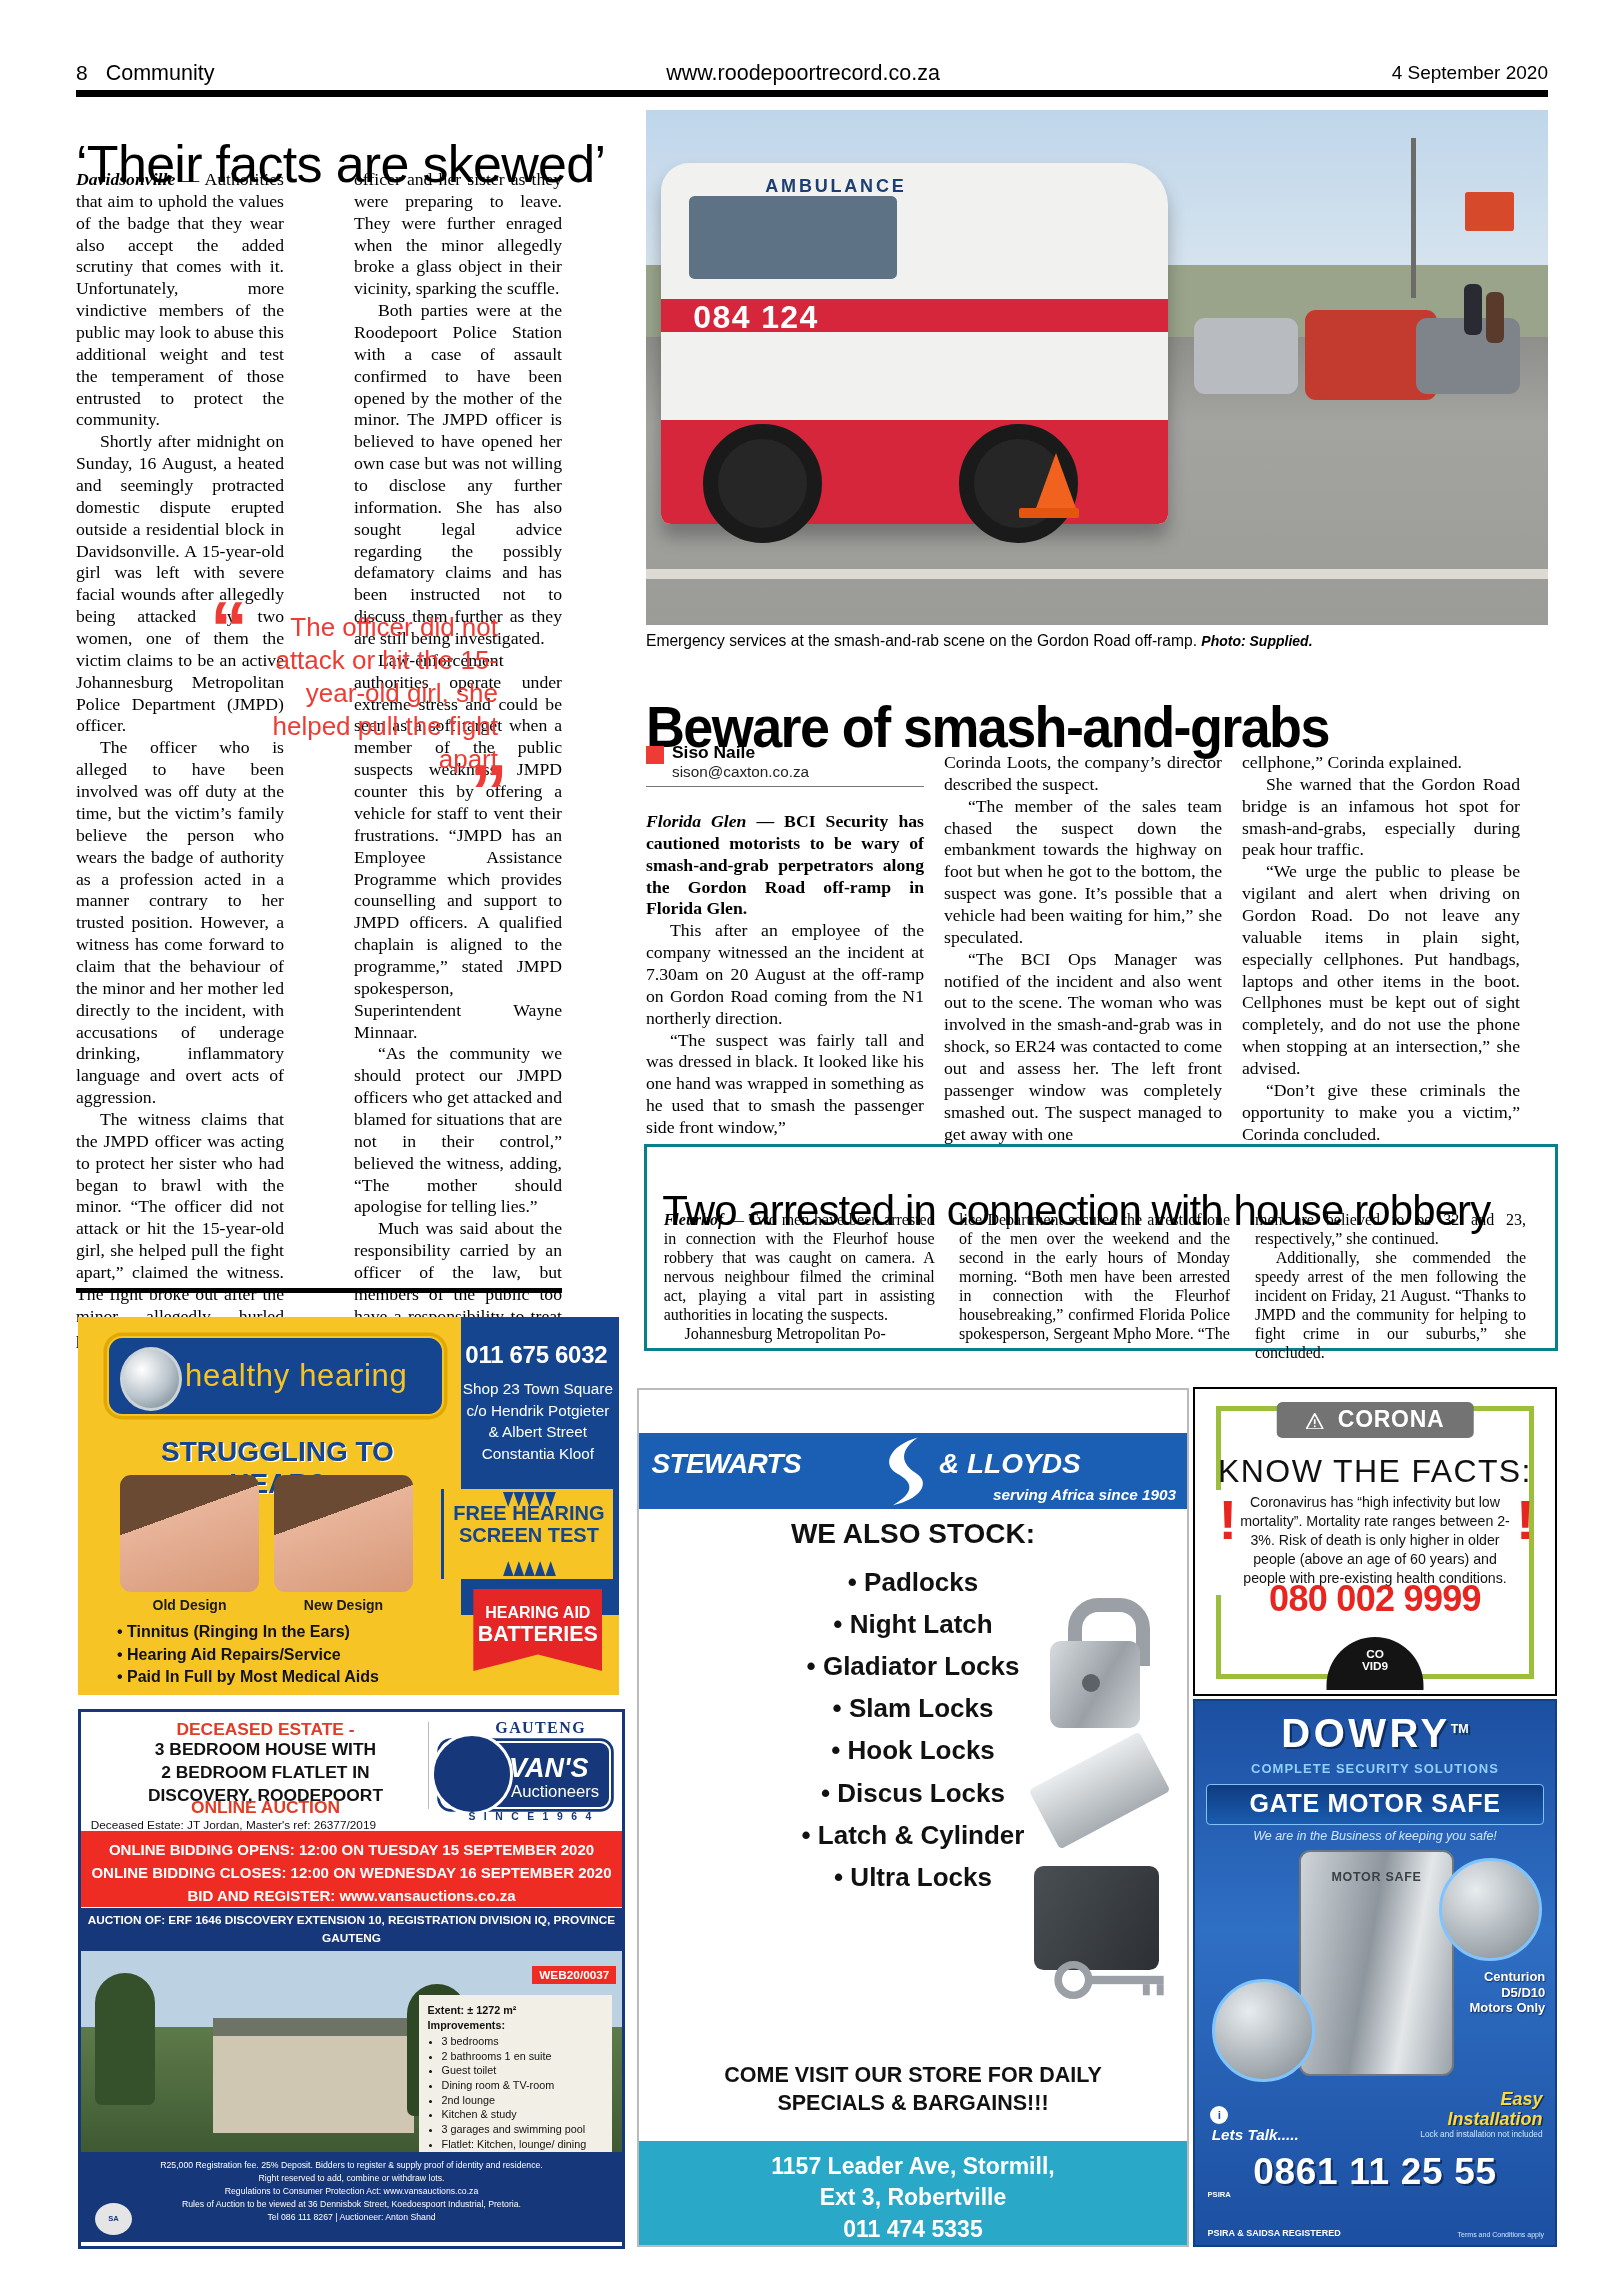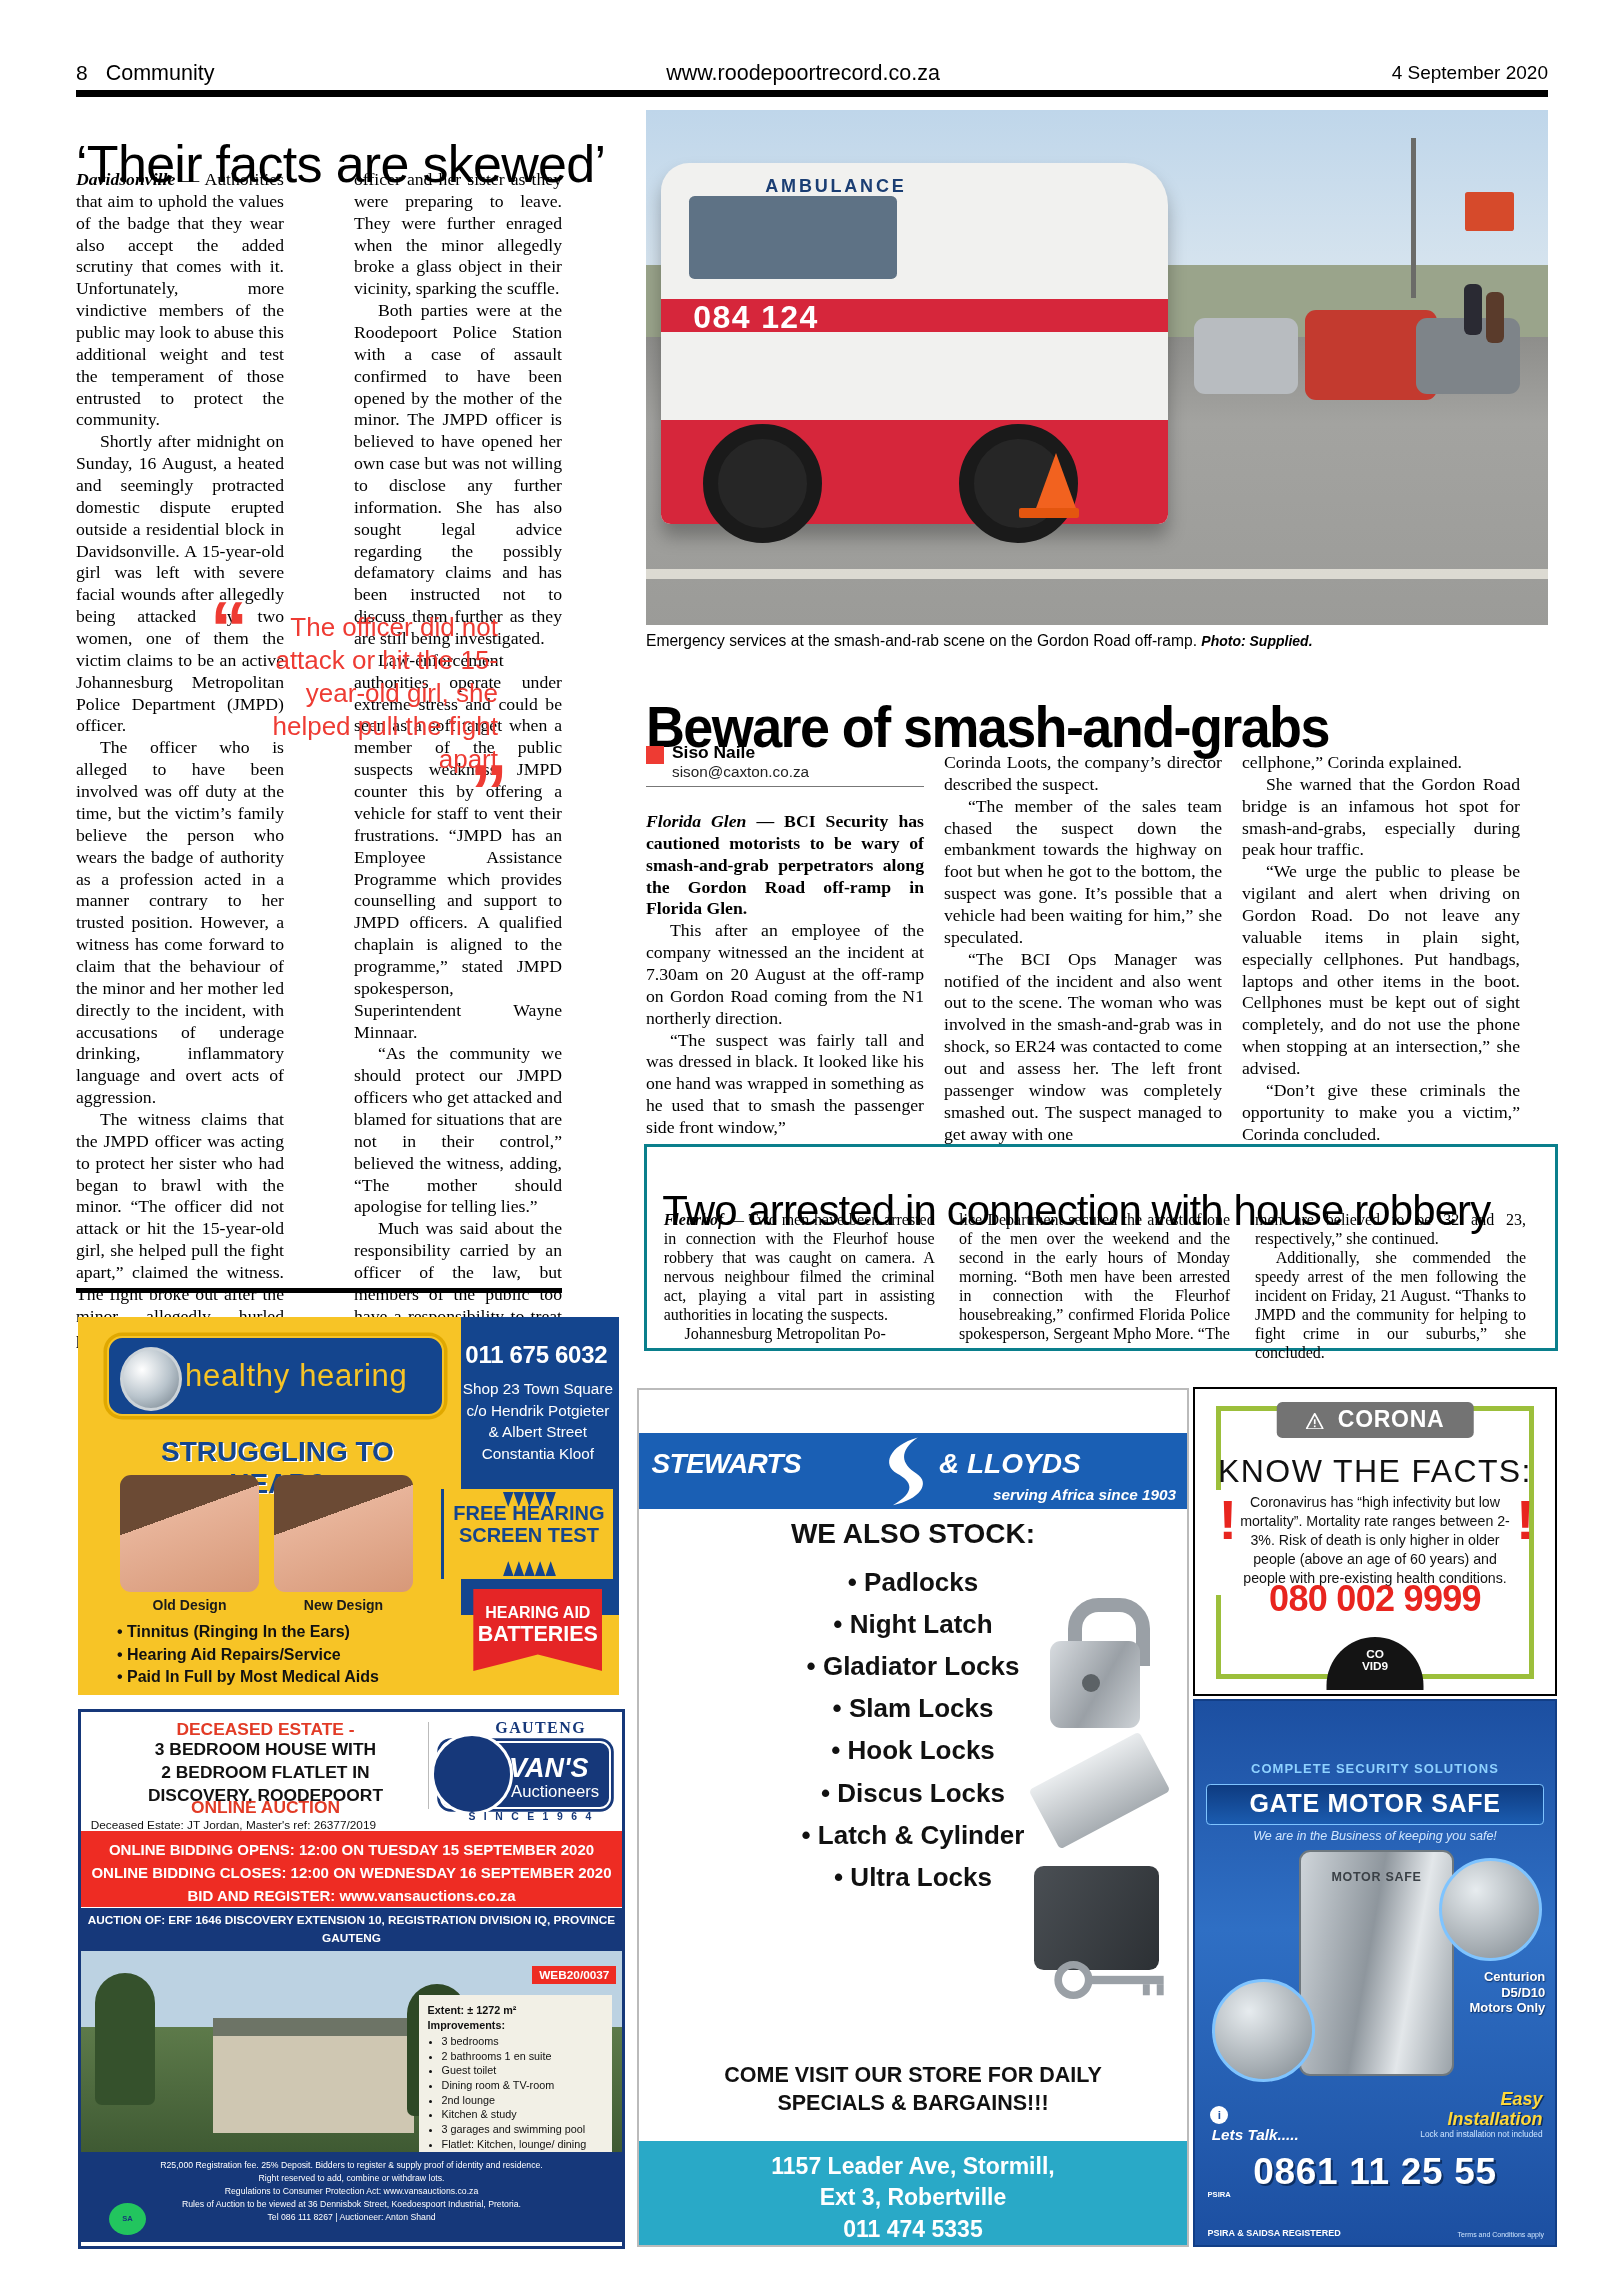--- a/index.html
+++ b/index.html
@@ -141,21 +141,21 @@
   .van-house{position:absolute;left:132px;top:67px;width:201px;height:97px;background:#cfc7b2;border-top:18px solid #6d7466;}
   .van-tree{position:absolute;width:60px;height:132px;background:#35512c;border-radius:30.5px 30.5px 7px 7px;}
   .van-tree.t1{left:14px;top:22px;}
   .van-tree.t2{left:326px;top:33px;background:#2e4826;}
   .van-web{position:absolute;right:5.6px;top:15.3px;background:#ee2c23;color:#fff;font-family:"Liberation Sans",sans-serif;font-weight:bold;font-size:11.8px;padding:2.1px 7px;}
   .van-spec{position:absolute;right:9.7px;top:44px;width:193px;background:#f2f0e6;padding:8.3px 8.3px 9.7px 8.3px;box-sizing:border-box;font-family:"Liberation Sans",sans-serif;font-size:10.8px;color:#111;line-height:1.36;}
   .van-spec b{display:inline;}
   .van-spec ul{margin:1.4px 0 0 0;padding-left:14px;}
   .van-foot{position:absolute;left:0;top:440px;width:100%;height:90px;background:#16387a;color:#fff;font-family:"Liberation Sans",sans-serif;font-size:8.7px;line-height:1.5;padding:7px 9.7px;box-sizing:border-box;}
   .van-foot .r1{text-align:center;}
-  .van-badge{position:absolute;left:28px;bottom:7px;width:37px;height:32px;border-radius:50%;background:#22c55e;color:#16387a;font-size:7.6px;text-align:center;line-height:32px;font-weight:bold;}
+  .van-badge{position:absolute;left:14px;bottom:7px;width:37px;height:32px;border-radius:50%;background:#e5e5e5;color:#16387a;font-size:7.6px;text-align:center;line-height:32px;font-weight:bold;}
 
   
   .ad-sl{position:absolute;left:637px;top:1388px;width:548px;height:855px;background:#fff;border:2.1px solid #bbb;overflow:hidden;}
   .sl-hdr{position:absolute;left:0;top:0;width:100%;height:43px;background:repeating-linear-gradient(135deg,#111 0 7px,#fff 7px 14px);}
   .sl-hdr-in{position:absolute;left:50%;top:4.2px;transform:translateX(-50%);background:#fff;padding:2.8px 30.5px;font-family:"Liberation Sans",sans-serif;font-weight:bold;font-size:23.6px;color:#111;letter-spacing:0.7px;}
   .sl-blue{position:absolute;left:0;top:43px;width:100%;height:76px;background:#1a5fb4;}
   .sl-brand{position:absolute;left:12.5px;top:58px;font-family:"Liberation Sans",sans-serif;font-weight:bold;font-style:italic;font-size:28px;color:#fff;letter-spacing:-0.7px;}
   .sl-amp{position:absolute;left:300px;top:58px;font-family:"Liberation Sans",sans-serif;font-weight:bold;font-style:italic;font-size:28px;color:#fff;}
   .sl-swoosh{position:absolute;left:229px;top:43px;width:76px;height:78px;}
   .sl-serv{position:absolute;right:11px;top:96px;font-family:"Liberation Sans",sans-serif;font-style:italic;font-weight:bold;font-size:15.3px;color:#fff;}
@@ -465,20 +465,21 @@
     <div class="cor-bang r">!</div>
     <div class="cor-body">Coronavirus has “high infectivity but low mortality”. Mortality rate ranges between 2-3%. Risk of death is only higher in older people (above an age of 60 years) and people with pre-existing health conditions.</div>
     <div class="cor-num">080 002 9999</div>
     <div class="cor-covid">
       <span>CO</span><br>
       <span>VID</span><span>9</span>
     </div>
   </div>
 
   <div class="ad-dow">
+    <div class="dw-t"><span>DOWRY</span><span class="dw-tm">TM</span></div>
     <div class="dw-sub">COMPLETE SECURITY SOLUTIONS</div>
     <div class="dw-band"><span>GATE MOTOR SAFE</span></div>
     <div class="dw-tag">We are in the Business of keeping you safe!</div>
     <div class="dw-safe">
       <div class="dw-safe-lbl">MOTOR SAFE</div>
     </div>
     <div class="dw-circ c1"></div>
     <div class="dw-circ c2"></div>
     <div class="dw-cent" style="white-space:pre-line">Centurion
 D5/D10

